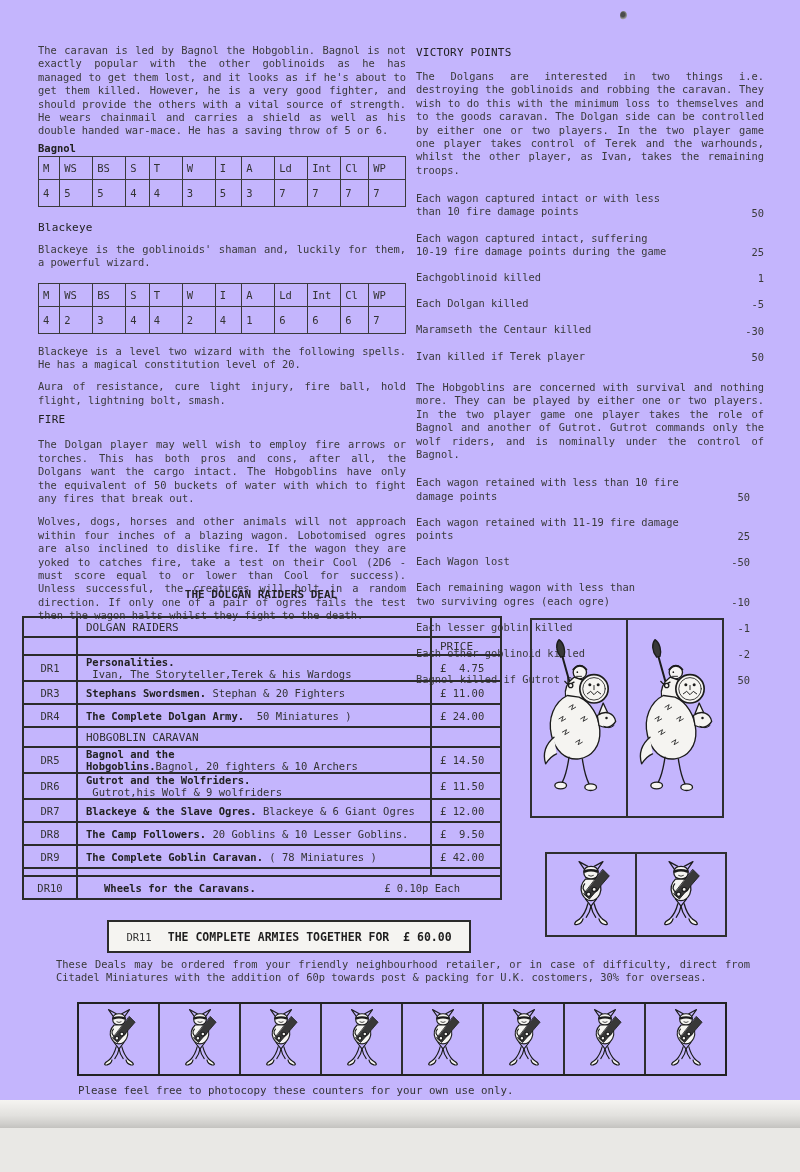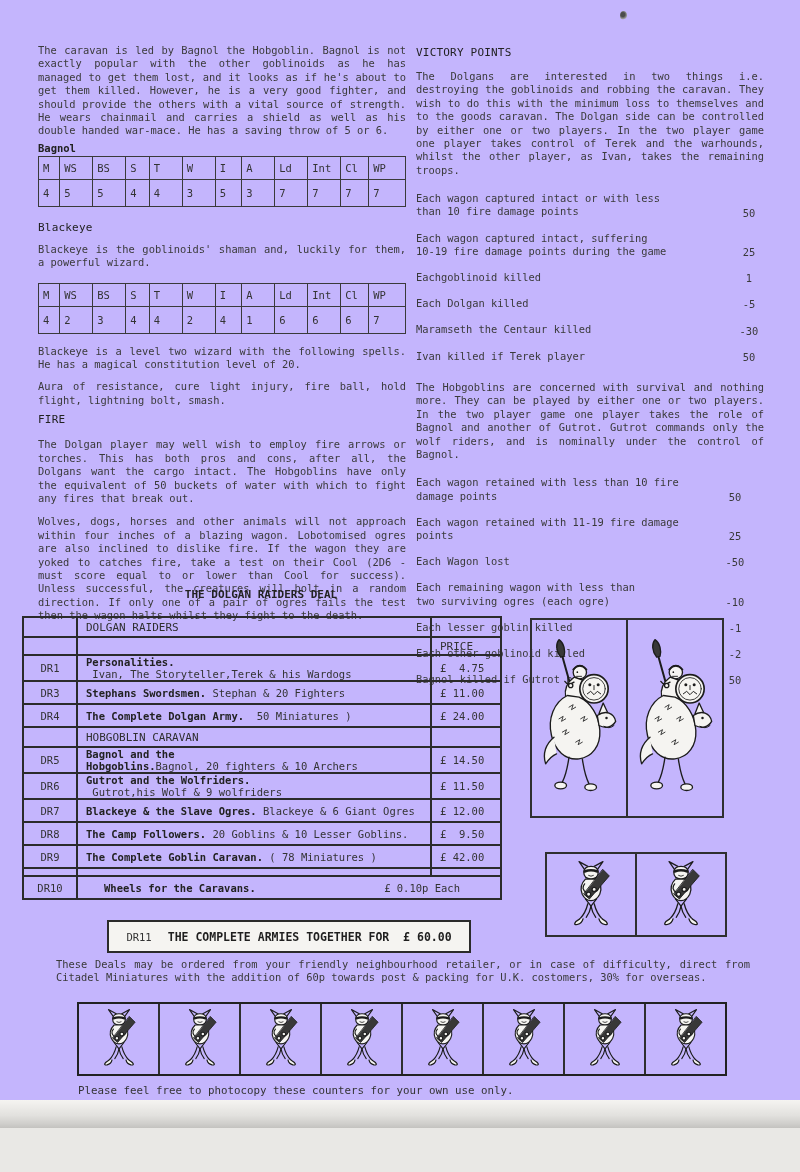--- a/index.html
+++ b/index.html
@@ -21,21 +21,21 @@
   table.stats th,table.stats td{
     border:1.6px solid #3a3a3a;font-size:10.5px;font-weight:normal;color:#333;
     text-align:left;padding:2px 0 2px 4px;background:transparent;
   }
   table.stats th{height:18px;}
   table.stats td{height:22px;}
   
   .vp-list{margin-top:15px;}
   .vp-row{display:flex;justify-content:space-between;align-items:flex-end;margin-bottom:13px;}
   .vp-label{font-size:10.4px;line-height:13.2px;white-space:pre-line;color:#3a3a3a;}
-  .vp-val{font-size:10.4px;color:#3a3a3a;min-width:30px;text-align:center;}
+  .vp-val{font-size:10.4px;color:#3a3a3a;min-width:30px;text-align:right;}
   .vp-list.second .vp-val{padding-right:14px;}
   
   .deal-title{position:absolute;left:22px;top:588px;width:478px;text-align:center;
     font-size:11px;font-weight:bold;color:#222;}
   table.deal{position:absolute;left:22px;top:616px;width:478px;border-collapse:collapse;table-layout:fixed;}
   table.deal td{border:2px solid #2b2b2b;font-size:10.5px;color:#333;padding:0;vertical-align:middle;}
   table.deal td.idc{text-align:center;}
   table.deal td.desc{padding-left:8px;}
   table.deal td.price{padding-left:8px;white-space:pre;}
   table.deal tr.row{height:23px;}

